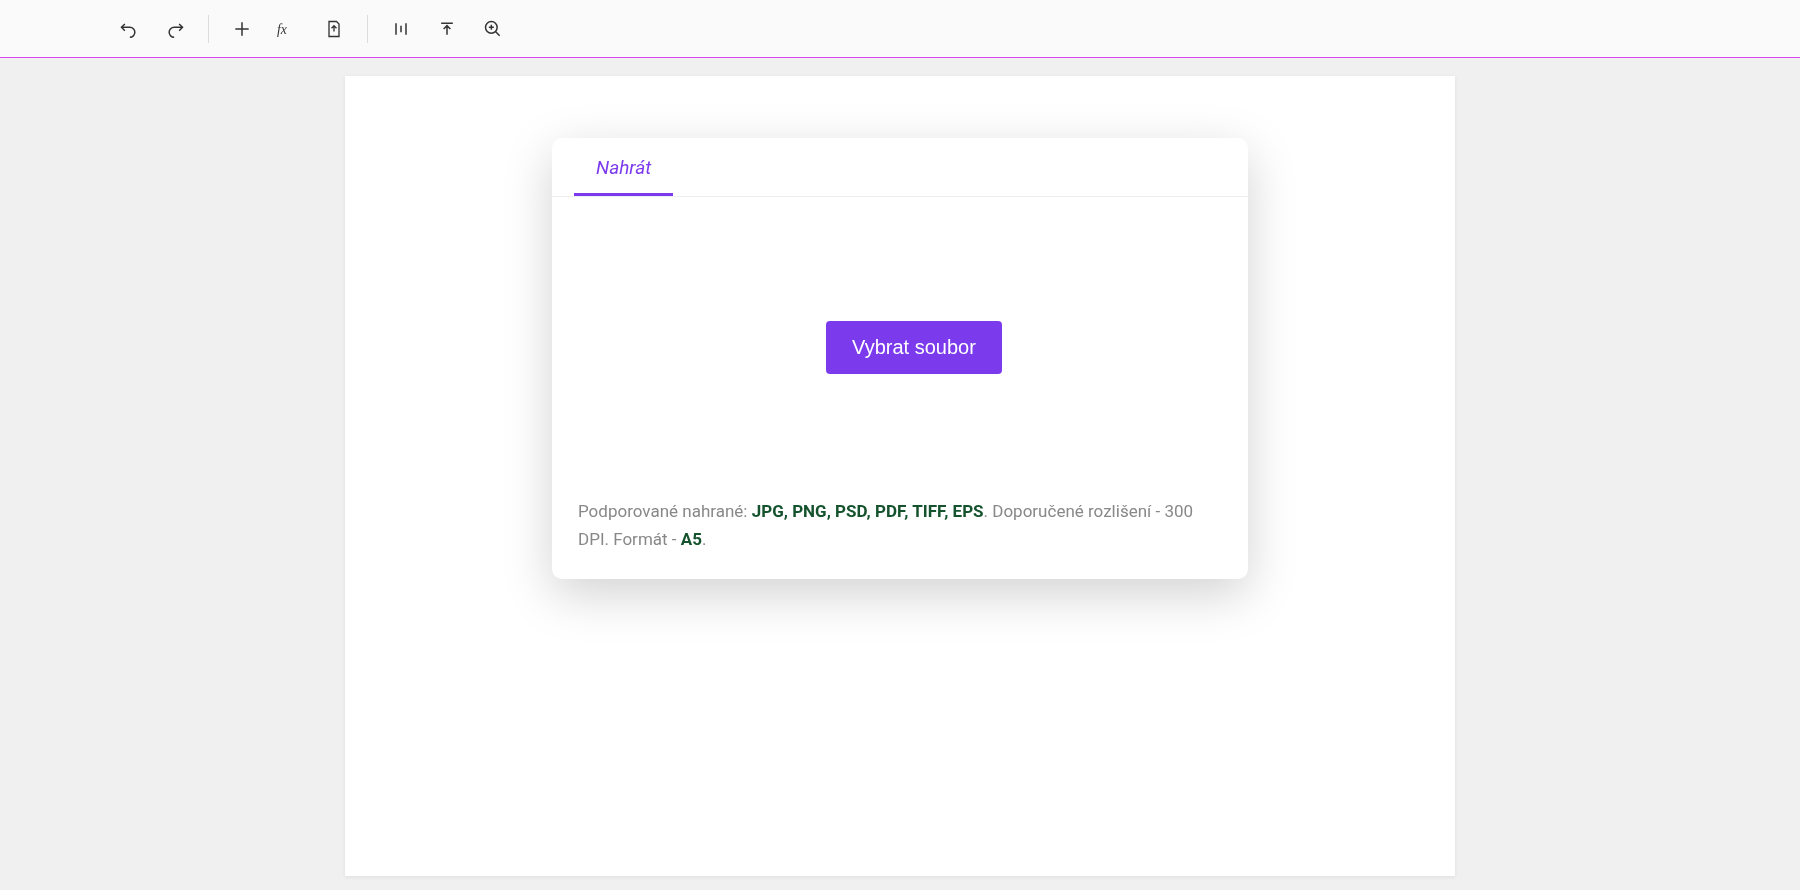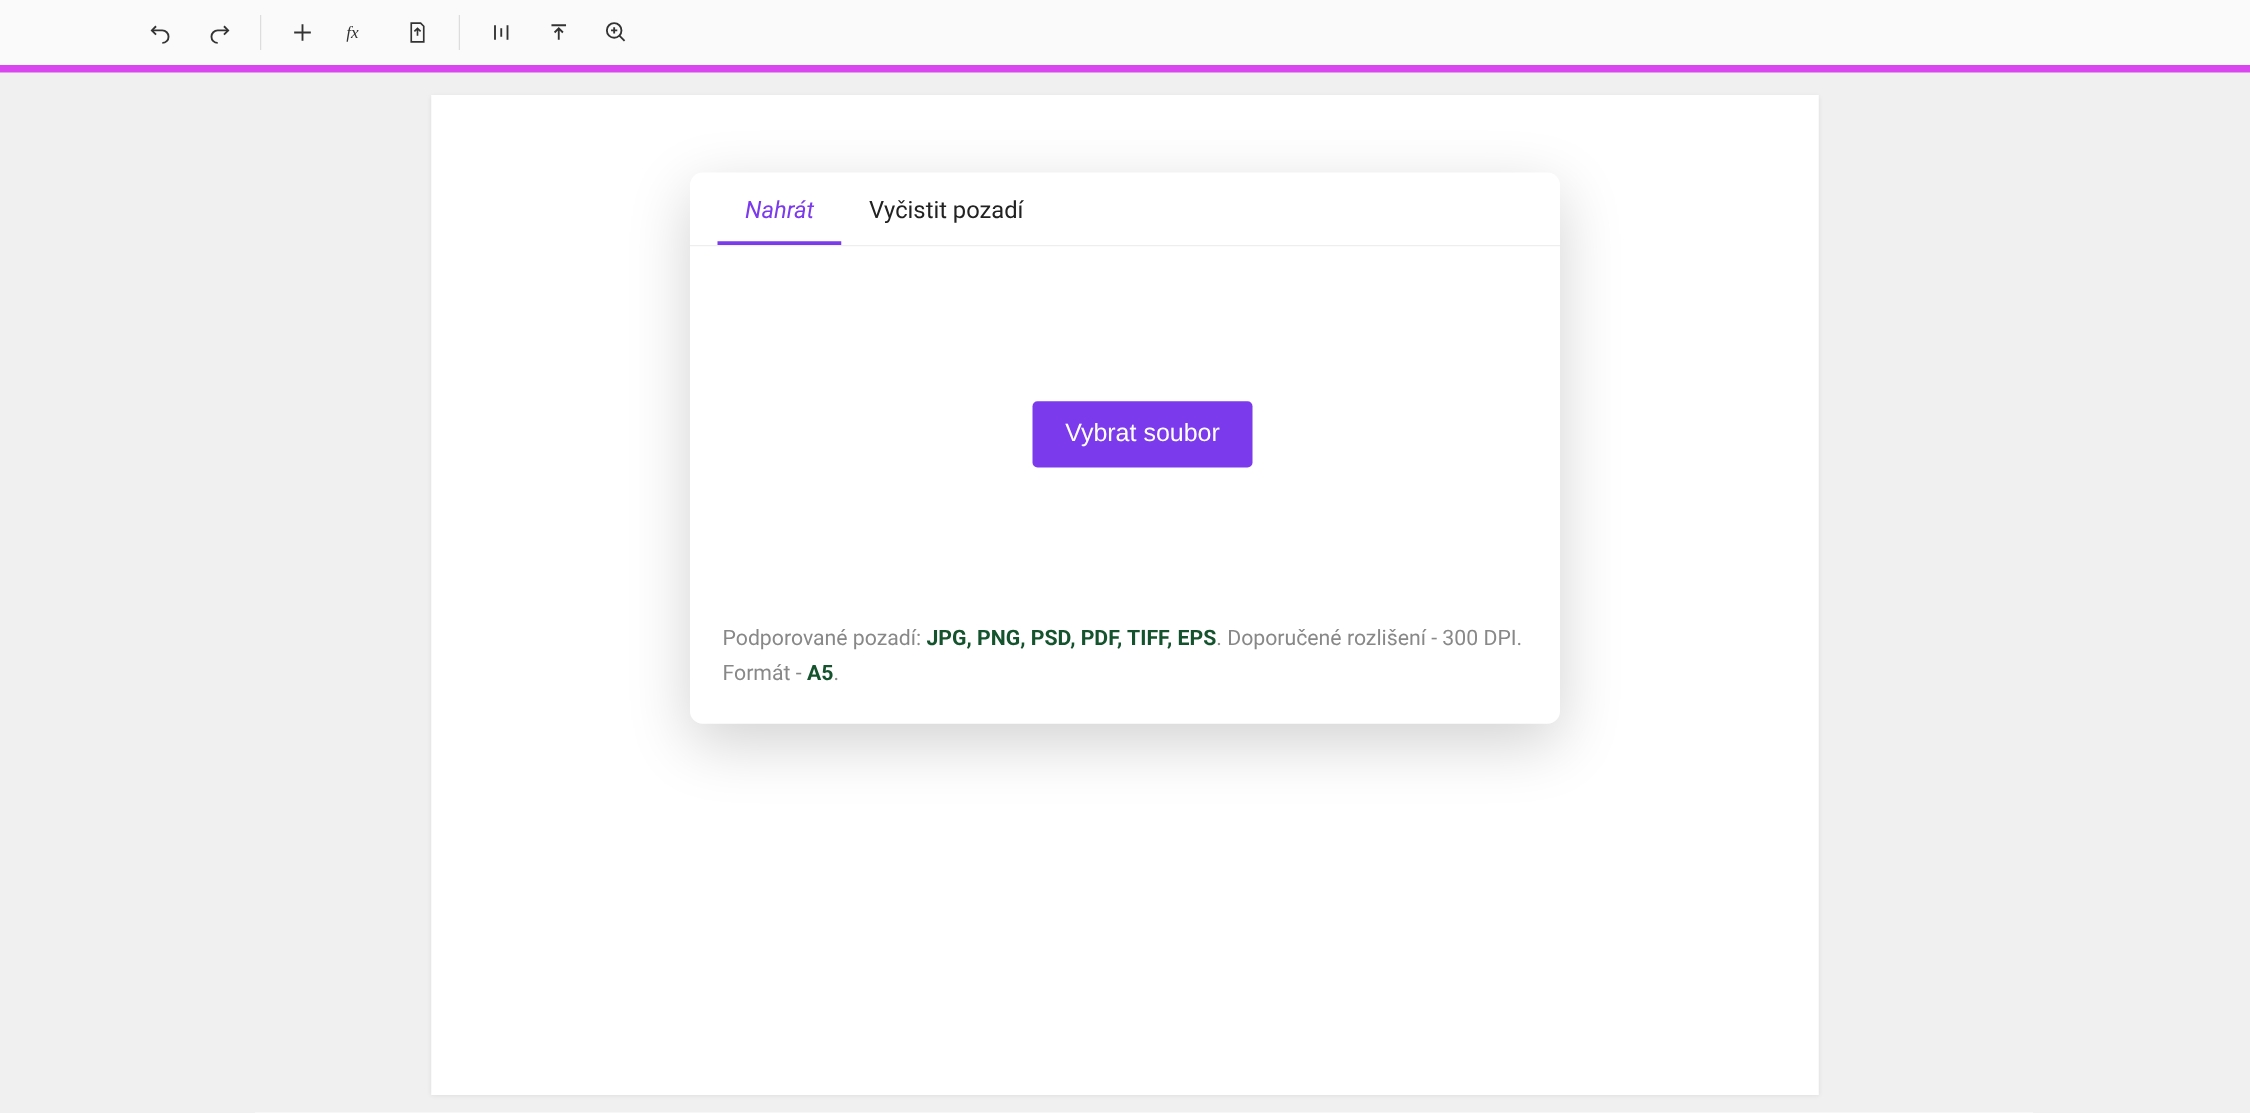--- a/index.html
+++ b/index.html
@@ -5,21 +5,21 @@
     * { box-sizing: border-box; margin: 0; padding: 0; }
     body {
       font-family: -apple-system, BlinkMacSystemFont, 'Segoe UI', Roboto, sans-serif;
       background: #f0f0f0;
       width: 1800px;
       height: 890px;
       overflow: hidden;
     }
     .toolbar {
       background: #fafafa;
-      border-bottom: 6px solid #d946ef;
+      border-bottom: 1px solid #d946ef;
       height: 58px;
       display: flex;
       align-items: center;
       padding: 0 110px;
       gap: 8px;
     }
     .toolbar-btn {
       width: 38px;
       height: 38px;
       display: flex;
@@ -175,21 +175,20 @@
   </div>
 </div>
 
 <div class="workspace">
   <div class="page"></div>
 </div>
 
 <div class="modal-overlay">
   <div class="tabs">
     <div class="tab active">Nahrát</div>
-    <div class="tab">Vyčistit pozadí</div>
   </div>
   <div class="modal-body">
     <button class="primary-btn">Vybrat soubor</button>
   </div>
   <div class="modal-footer">
-    <span>Podporované pozadí: </span><span class="bold">JPG, PNG, PSD, PDF, TIFF, EPS</span><span>. Doporučené rozlišení - 300 DPI. Formát - </span><span class="bold">A5</span><span>.</span>
+    <span>Podporované nahrané: </span><span class="bold">JPG, PNG, PSD, PDF, TIFF, EPS</span><span>. Doporučené rozlišení - 300 DPI. Formát - </span><span class="bold">A5</span><span>.</span>
   </div>
 </div>
 
 </body></html>

